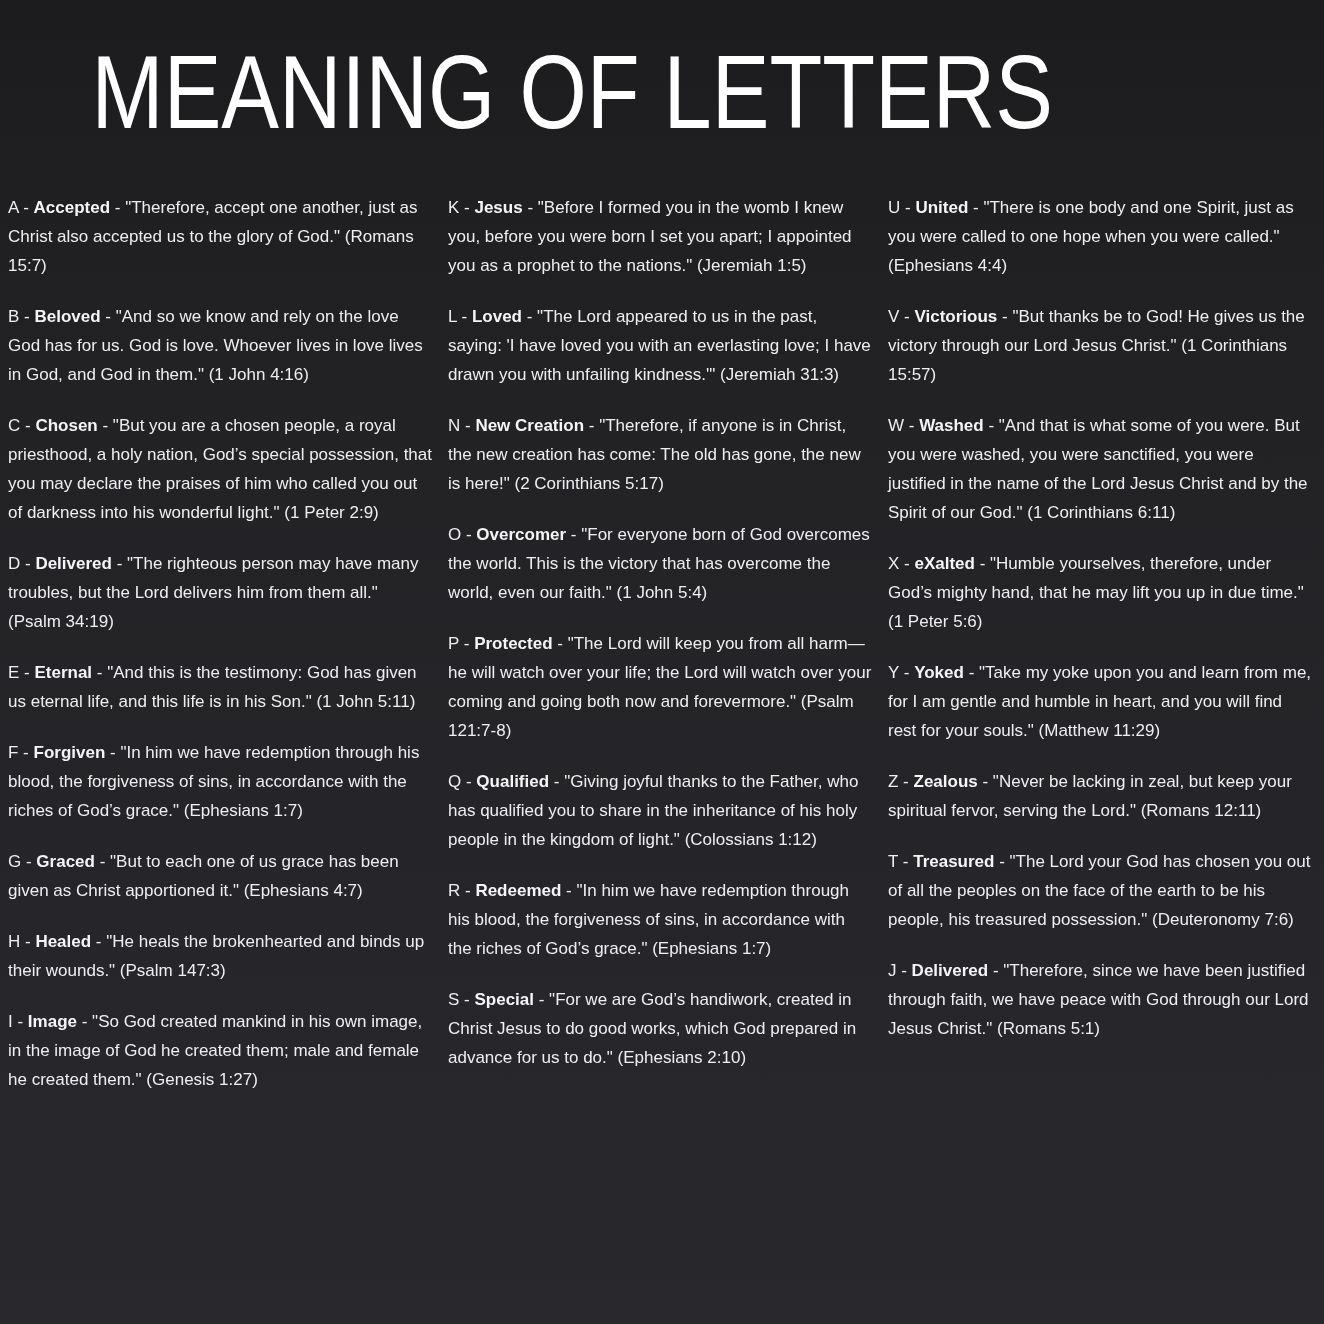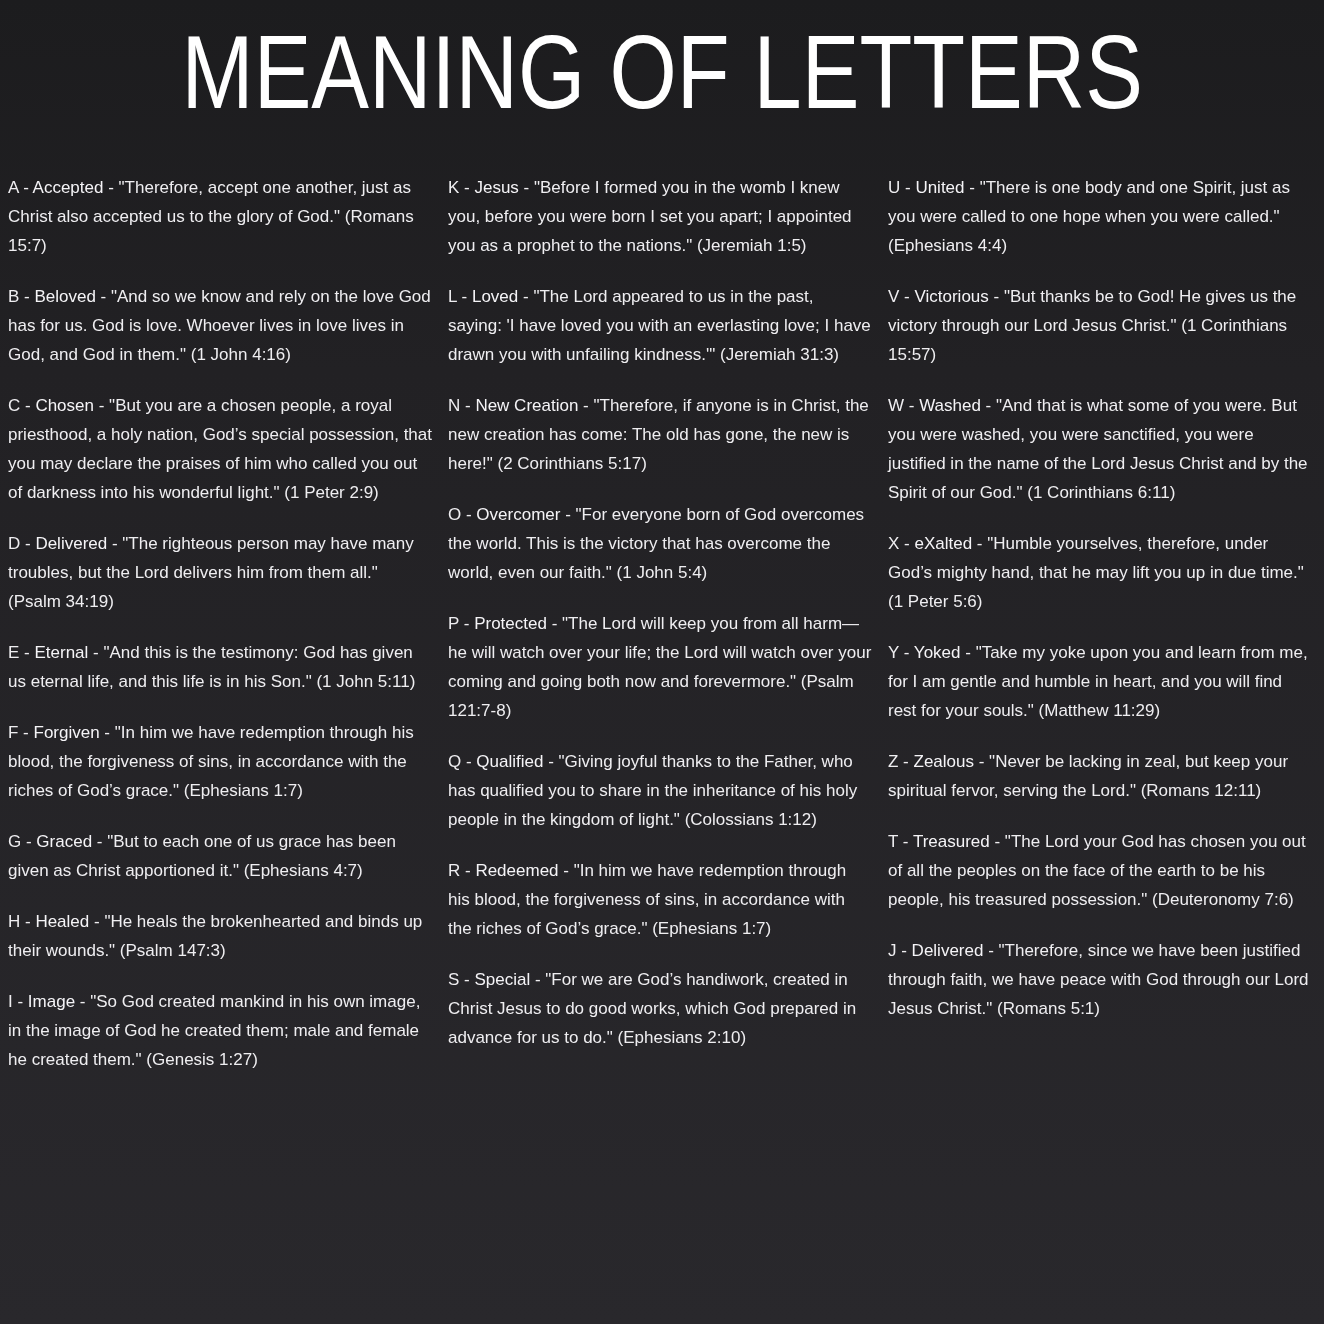--- a/index.html
+++ b/index.html
@@ -7,22 +7,22 @@
     position: relative;
     width: 1324px;
     height: 1324px;
     box-sizing: border-box;
     background: linear-gradient(180deg, #1c1c1e 0%, #222124 28%, #29282c 100%);
     font-family: "Liberation Sans", sans-serif;
     color: #f1f0f2;
     overflow: hidden;
   }
   .title-block {
-    text-align: center;
-    padding-top: 20px;
+    text-align: left;
+    padding-top: 40px;
     margin-bottom: 48px;
   }
   .title-line {
     display: block;
     color: #ffffff;
     font-size: 103px;
     font-weight: 400;
     line-height: 1.02;
     white-space: nowrap;
   }
@@ -45,21 +45,21 @@
   }
   .entry {
     margin: 0 0 22px 0;
     font-size: 17px;
     line-height: 29px;
     font-weight: 400;
     color: #efeef1;
     text-align: left;
   }
   .entry .letter { font-weight: 400; }
-  .entry .word   { font-weight: 400; color: #f5f4f7; }
+  .entry .word   { font-weight: 700; color: #f5f4f7; }
   .entry .sep    { white-space: pre; }
   .entry .quote  { font-weight: 400; }
 </style>
 </head>
 <body>
 
 <div class="page">
   <div class="title-block">
     <span class="title-line"><span>MEANING OF LETTERS</span></span>
   </div>

